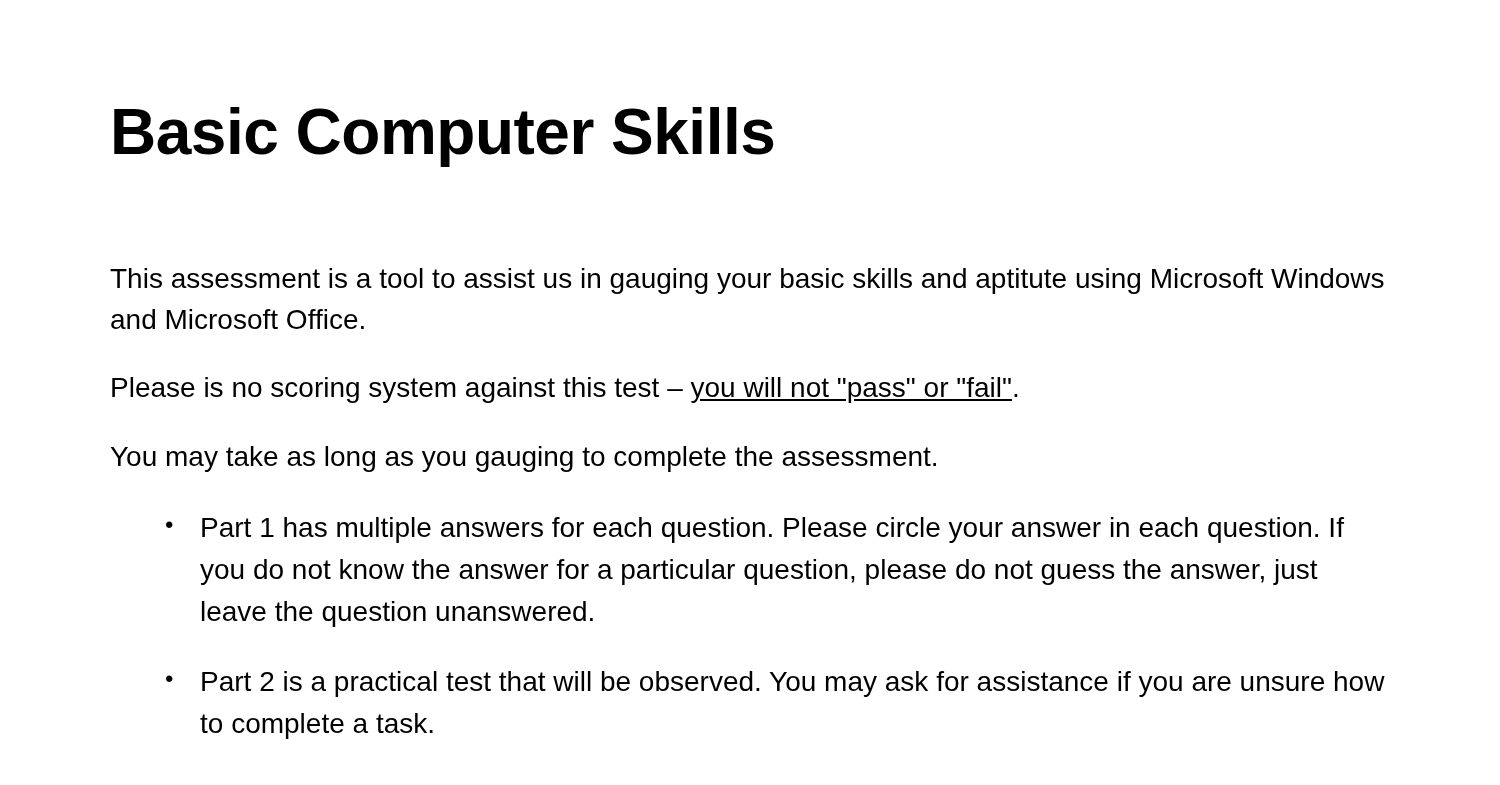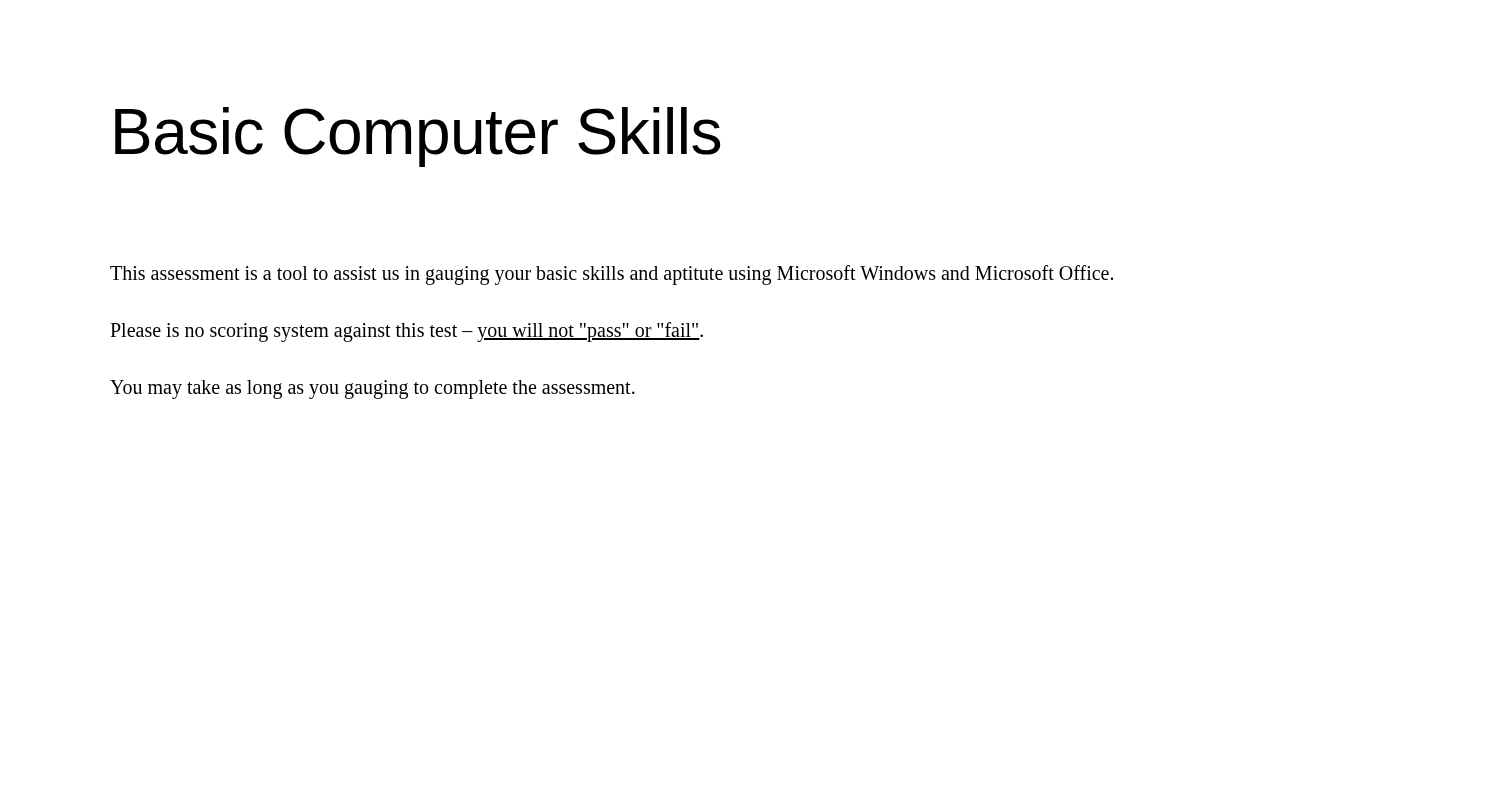--- a/index.html
+++ b/index.html
@@ -10,30 +10,29 @@
     body {
       font-family: Arial, Helvetica, sans-serif;
       background: #ffffff;
       color: #000000;
       width: 1500px;
       height: 785px;
       padding: 95px 110px 0 110px;
     }
     h1 {
       font-size: 64px;
-      font-weight: normal;
+      font-weight: bold;
       margin-bottom: 90px;
       letter-spacing: -0.5px;
     }
     p {
-      font-size: 20px;
+      font-size: 28px;
       line-height: 1.45;
       margin-bottom: 28px;
       font-weight: 400;
-      font-family: Liberation Serif, serif;
     }
     .underline {
       text-decoration: underline;
     }
     ul {
       list-style: none;
       padding-left: 90px;
       margin-top: 30px;
     }
     li {
@@ -58,13 +57,15 @@
 
 <p>This assessment is a tool to assist us in gauging your basic skills and aptitute using Microsoft Windows and Microsoft Office.</p>
 
 <p>
   <span>Please is no scoring system against this test – </span><span class="underline">you will not "pass" or "fail"</span><span>.</span>
 </p>
 
 <p>You may take as long as you gauging to complete the assessment.</p>
 
 <ul>
+  <li>Part 1 has multiple answers for each question. Please circle your answer in each question. If you do not know the answer for a particular question, please do not guess the answer, just leave the question unanswered.</li>
+  <li>Part 2 is a practical test that will be observed. You may ask for assistance if you are unsure how to complete a task.</li>
 </ul>
 
 </body></html>

